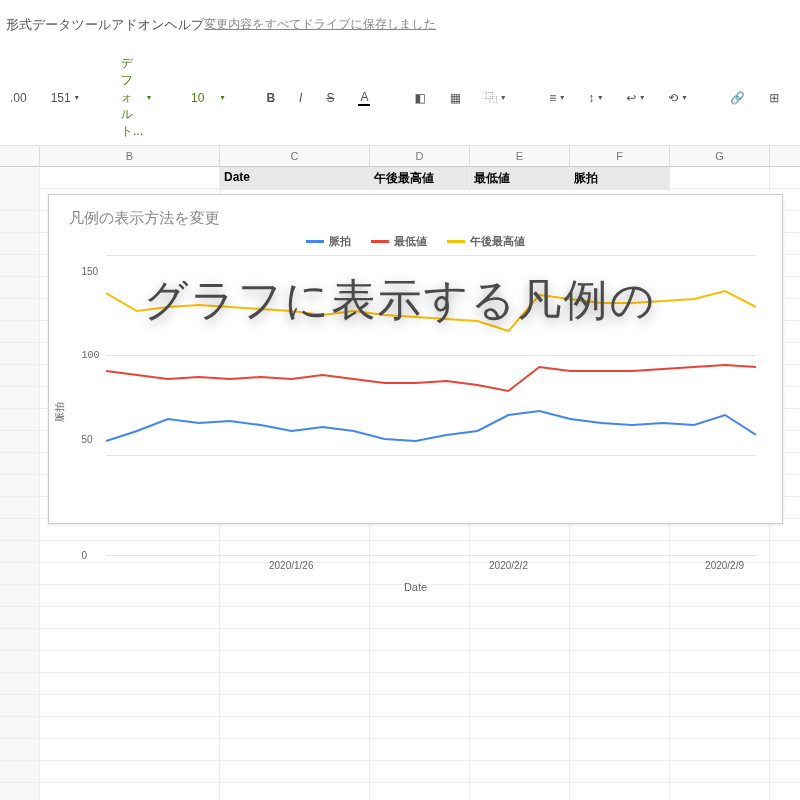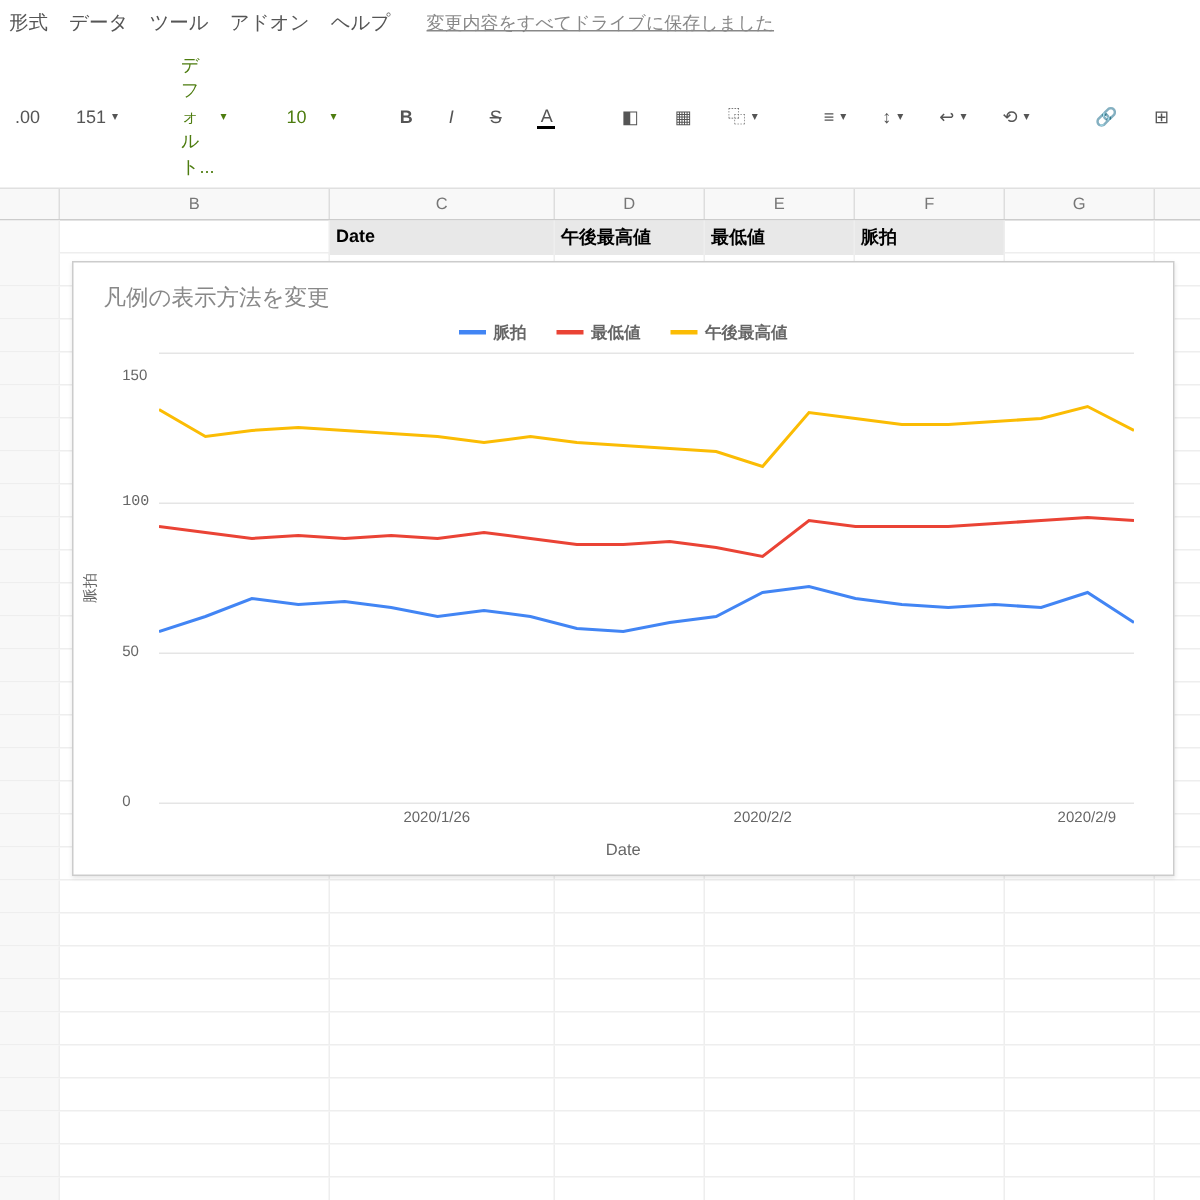--- a/index.html
+++ b/index.html
@@ -1,37 +1,37 @@
 <!DOCTYPE html>
 <html><head>
 <meta charset="utf-8">
 <style>
 * { box-sizing: border-box; margin: 0; padding: 0; }
 body { font-family: Arial, "Hiragino Sans", sans-serif; background: #fff; width: 800px; height: 800px; overflow: hidden; position: relative; }
 
-.menubar { display: flex; gap: 14px; padding: 6px 6px; font-size: 13px; color: #555; align-items: center; }
-.menubar .save-status { color: #888; text-decoration: underline; font-size: 12px; margin-left: 10px; }
+.menubar { display: flex; padding: 16px 6px; font-size: 13px; color: #555; align-items: flex-start; }
+.menubar .save-status { color: #888; text-decoration: underline; font-size: 12px; }
 
 .toolbar { display: flex; align-items: center; padding: 3px 4px; border-bottom: 1px solid #e0e0e0; gap: 12px; font-size: 12px; color: #555; }
 .tbtn { padding: 4px 6px; border-radius: 2px; display: inline-flex; align-items: center; gap: 2px; cursor: pointer; }
 .sep { width: 1px; height: 20px; background: #ddd; margin: 0 4px; }
 .font-sel, .size-sel { border: none; background: transparent; font-size: 12px; color: #4d7c0f; padding: 2px 4px; }
 .caret { font-size: 8px; margin-left: 2px; }
 .underline-a { border-bottom: 2px solid #000; padding: 0 2px; }
 
 .sheet-area { position: relative; }
 .col-headers { display: grid; grid-template-columns: 40px 180px 150px 100px 100px 100px 100px 100px 30px; background: #f8f8f8; border-bottom: 1px solid #ccc; }
 .col-headers div { text-align: center; font-size: 11px; color: #777; padding: 4px 0; border-right: 1px solid #ddd; }
 .row { display: grid; grid-template-columns: 40px 180px 150px 100px 100px 100px 100px 100px 30px; border-bottom: 1px solid #eee; height: 22px; }
 .row div { border-right: 1px solid #eee; font-size: 12px; padding: 3px 4px; }
 .rownum { background: #f8f8f8; color: #888; text-align: center; font-size: 11px; }
 .hdr-cell { background: #e8e8e8; font-weight: bold; }
 .num { text-align: right; }
 
-.chart-box { position: absolute; left: 48px; top: 48px; width: 735px; height: 410px; background: #fff; border: 1px solid #ccc; box-shadow: 0 1px 3px rgba(0,0,0,0.1); }
+.chart-box { position: absolute; left: 48px; top: 48px; width: 735px; height: 330px; background: #fff; border: 1px solid #ccc; box-shadow: 0 1px 3px rgba(0,0,0,0.1); }
 .chart-title { font-size: 15px; color: #888; padding: 14px 20px 4px; }
 .legend { display: flex; justify-content: center; gap: 20px; font-size: 11px; color: #666; padding: 2px 0 6px; }
 .legend span { display: inline-flex; align-items: center; gap: 5px; }
 .swatch { width: 18px; height: 3px; display: inline-block; }
 
 .plot { position: relative; width: 680px; height: 300px; margin: 0 auto; }
 .yaxis-label { position: absolute; left: -26px; top: 50%; transform: rotate(-90deg); font-size: 10px; color: #666; }
 .ytick { position: absolute; left: 6px; font-size: 10px; color: #666; transform: translateY(-50%); }
 .grid-line { position: absolute; left: 30px; right: 0; height: 1px; background: #e5e5e5; }
 .xtick { position: absolute; bottom: -16px; font-size: 10px; color: #666; transform: translateX(-50%); }
@@ -426,27 +426,28 @@
     <div class="plot">
       <span class="yaxis-label">脈拍</span>
       <svg class="lines" width="650" height="300">
           <polyline points="0,186 30.95238095238095,176 61.9047619047619,164 92.85714285714285,168 123.8095238095238,166 154.76190476190476,170 185.7142857142857,176 216.66666666666666,172 247.6190476190476,176 278.57142857142856,184 309.5238095238095,186 340.4761904761905,180 371.4285714285714,176 402.3809523809524,160 433.3333333333333,156 464.2857142857143,164 495.2380952380952,168 526.1904761904761,170 557.1428571428571,168 588.0952380952381,170 619.047619047619,160 650,180" fill="none" stroke="#4285f4" stroke-width="2"></polyline>
           <polyline points="0,116 30.95238095238095,120 61.9047619047619,124 92.85714285714285,122 123.8095238095238,124 154.76190476190476,122 185.7142857142857,124 216.66666666666666,120 247.6190476190476,124 278.57142857142856,128 309.5238095238095,128 340.4761904761905,126 371.4285714285714,130 402.3809523809524,136 433.3333333333333,112 464.2857142857143,116 495.2380952380952,116 526.1904761904761,116 557.1428571428571,114 588.0952380952381,112 619.047619047619,110 650,112" fill="none" stroke="#ea4335" stroke-width="2"></polyline>
           <polyline points="0,38 30.95238095238095,56 61.9047619047619,52 92.85714285714285,50 123.8095238095238,52 154.76190476190476,54.00000000000003 185.7142857142857,56 216.66666666666666,60 247.6190476190476,56 278.57142857142856,60 309.5238095238095,62 340.4761904761905,64 371.4285714285714,66 402.3809523809524,76 433.3333333333333,40 464.2857142857143,44 495.2380952380952,48 526.1904761904761,48 557.1428571428571,46 588.0952380952381,44 619.047619047619,36 650,52" fill="none" stroke="#fbbc04" stroke-width="2"></polyline>
         </svg>
     <div class="grid-line" style="top: 300px;"></div>
         <div class="ytick" style="top: 300px;">0</div>
         <div class="grid-line" style="top: 200px;"></div>
-        <div class="ytick" style="top: 200px;">50</div>
+        <div class="ytick" style="top: 184px;">50</div>
         <div class="grid-line" style="top: 100px;"></div>
         <div class="ytick" style="top: 100px; font-family: Liberation Mono, monospace;">100</div>
         <div class="grid-line" style="top: 0px;"></div>
         <div class="ytick" style="top: 16px;">150</div>
         <div class="xtick" style="left: 215.714px; text-align: center;">2020/1/26</div>
         <div class="xtick" style="left: 433px;">2020/2/2</div>
         <div class="xtick" style="left: 649.048px;">2020/2/9</div>
       </div>
     <div class="xaxis-label">Date</div>
   </div>
 </div>
 
 <div class="overlay-text">
+  <div>グラフに表示する凡例の</div>
 </div>
 
 </body></html>

